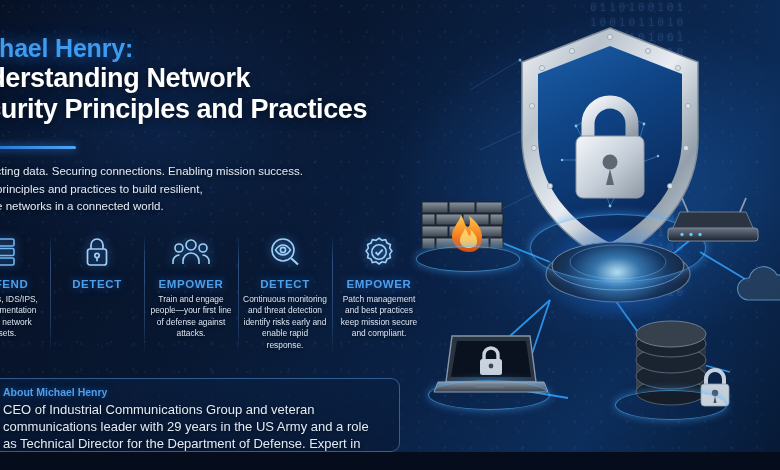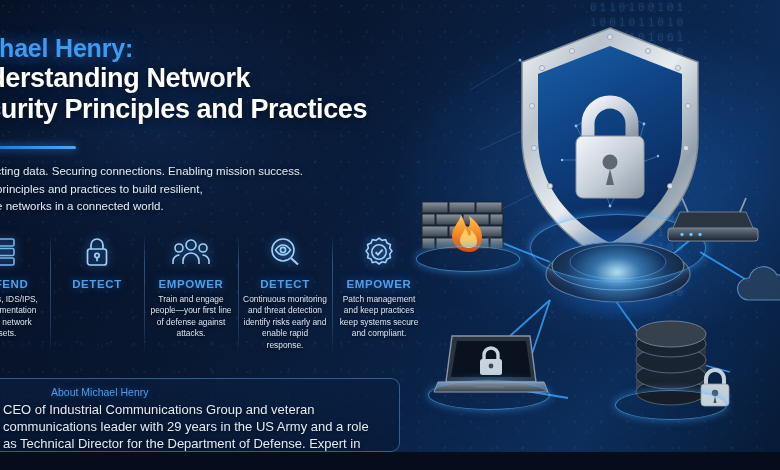--- a/index.html
+++ b/index.html
@@ -117,25 +117,24 @@
   
   .about {
     position: absolute; left: -24px; top: 378px;
     width: 424px; height: 74px;
     border: 1px solid rgba(88,150,220,.55);
     border-radius: 9px;
     background: linear-gradient(180deg, rgba(10,32,66,.62), rgba(7,22,48,.50));
     padding: 7px 14px 0 26px;
   }
   .about-title {
-    font-size: 10.5px; font-weight: normal;
+    font-size: 10.5px; font-weight: bold;
     color: #4f9ee8;
     text-shadow: 0 0 7px rgba(40,120,220,.55);
     margin-bottom: 3px;
-    margin-left: 48px;
   }
   .about-body {
     font-size: 13px; line-height: 17px;
     color: #e2eaf6;
     text-shadow: 0 1px 3px rgba(0,0,0,.55);
   }
 
   
   .art { position: absolute; left: 400px; top: 0; width: 380px; height: 470px; }
   .shield-wrap { position: absolute; left: 110px; top: 20px; width: 200px; height: 250px; }
@@ -282,21 +281,21 @@
 
     <div class="pillar">
       <div class="p-icon">
         <svg width="36" height="34" viewBox="0 0 36 34" fill="none" stroke="#9fd0f7" stroke-width="1.6">
           <path d="M18 3.2l3 2.2 3.6-.7 1.4 3.4 3.4 1.4-.7 3.6 2.2 3-2.2 3 .7 3.6-3.4 1.4-1.4 3.4-3.6-.7-3 2.2-3-2.2-3.6.7-1.4-3.4-3.4-1.4.7-3.6-2.2-3 2.2-3-.7-3.6 3.4-1.4L11.4 4.7l3.6.7z"></path>
           <circle cx="18" cy="17" r="7.2"></circle>
           <path d="M14.6 17.2l2.4 2.4 4.6-5" stroke-width="2"></path>
         </svg>
       </div>
       <div class="p-title">EMPOWER</div>
-      <div class="p-desc">Patch management and keep practices keep systems secure and compliant.</div>
+      <div class="p-desc">Patch management and best practices keep mission secure and compliant.</div>
     </div>
 
   </div>
 
   <div class="about">
     <div class="about-title">About Michael Henry</div>
     <div class="about-body">CEO of Industrial Communications Group and veteran communications leader with 29 years in the US Army and a role as Technical Director for the Department of Defense. Expert in systems integration, strategic planning, and emerging technology for secure, mission-critical communications.</div>
   </div>
 
   <div class="art">

